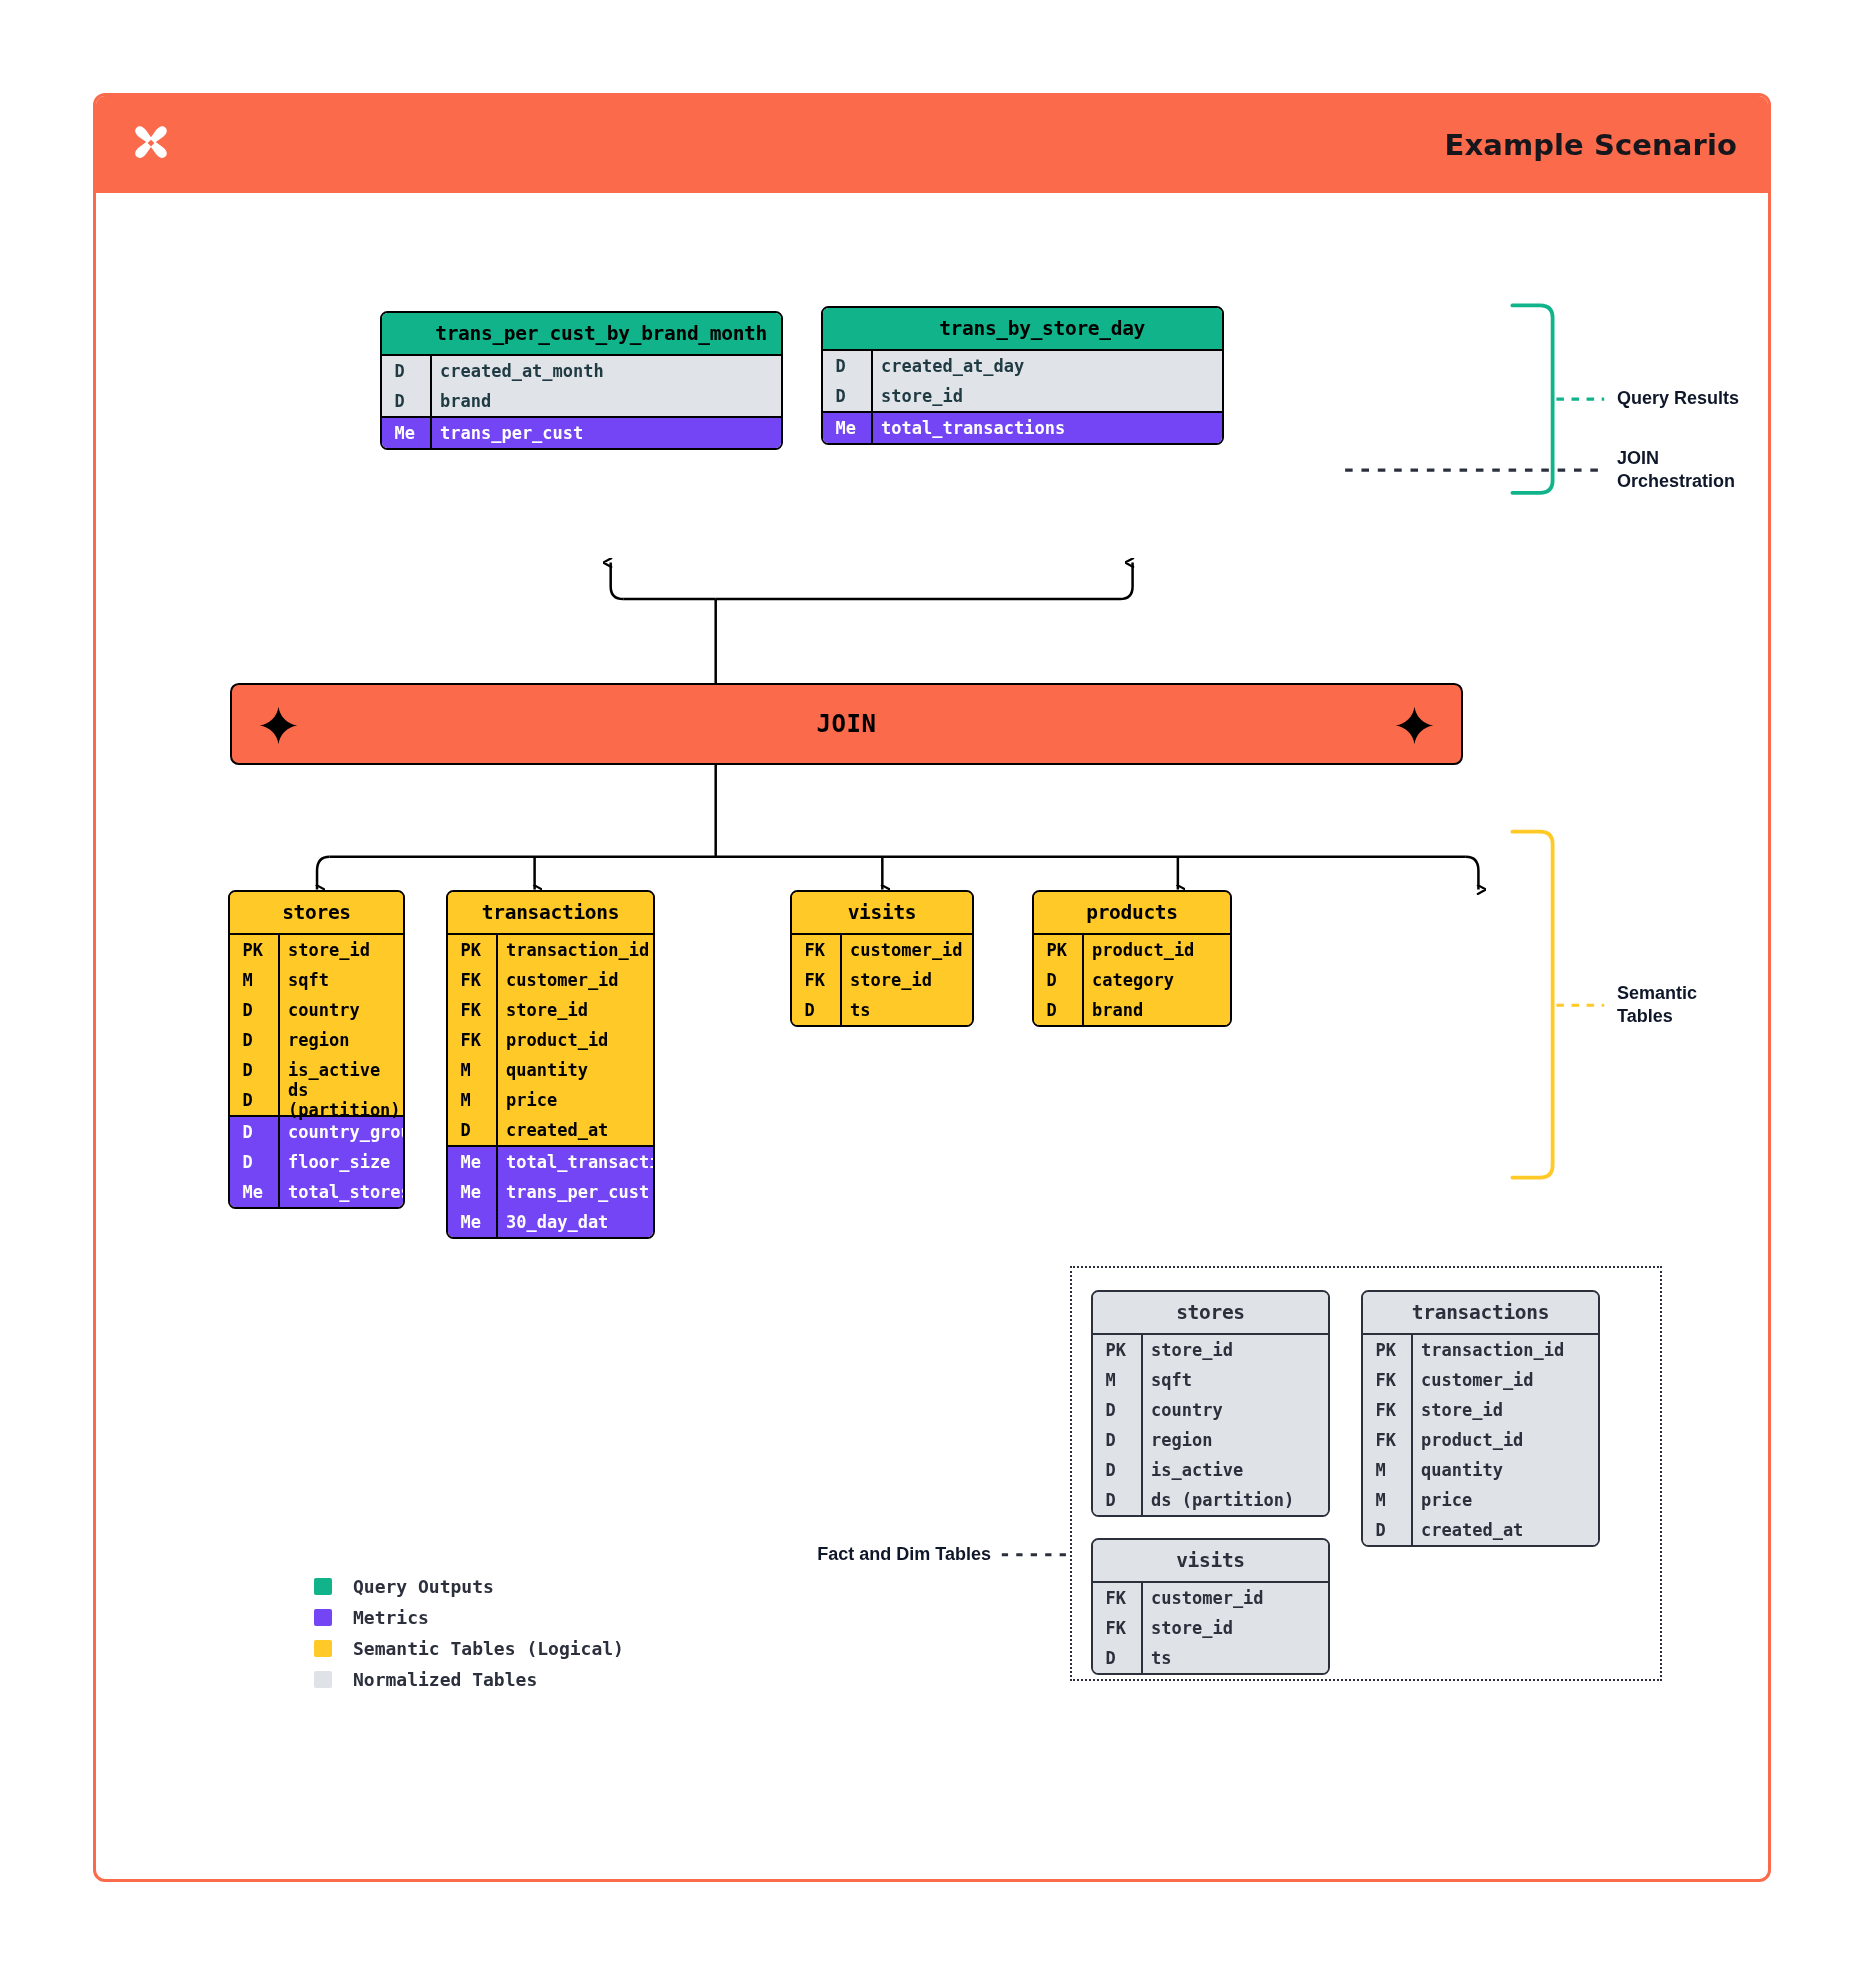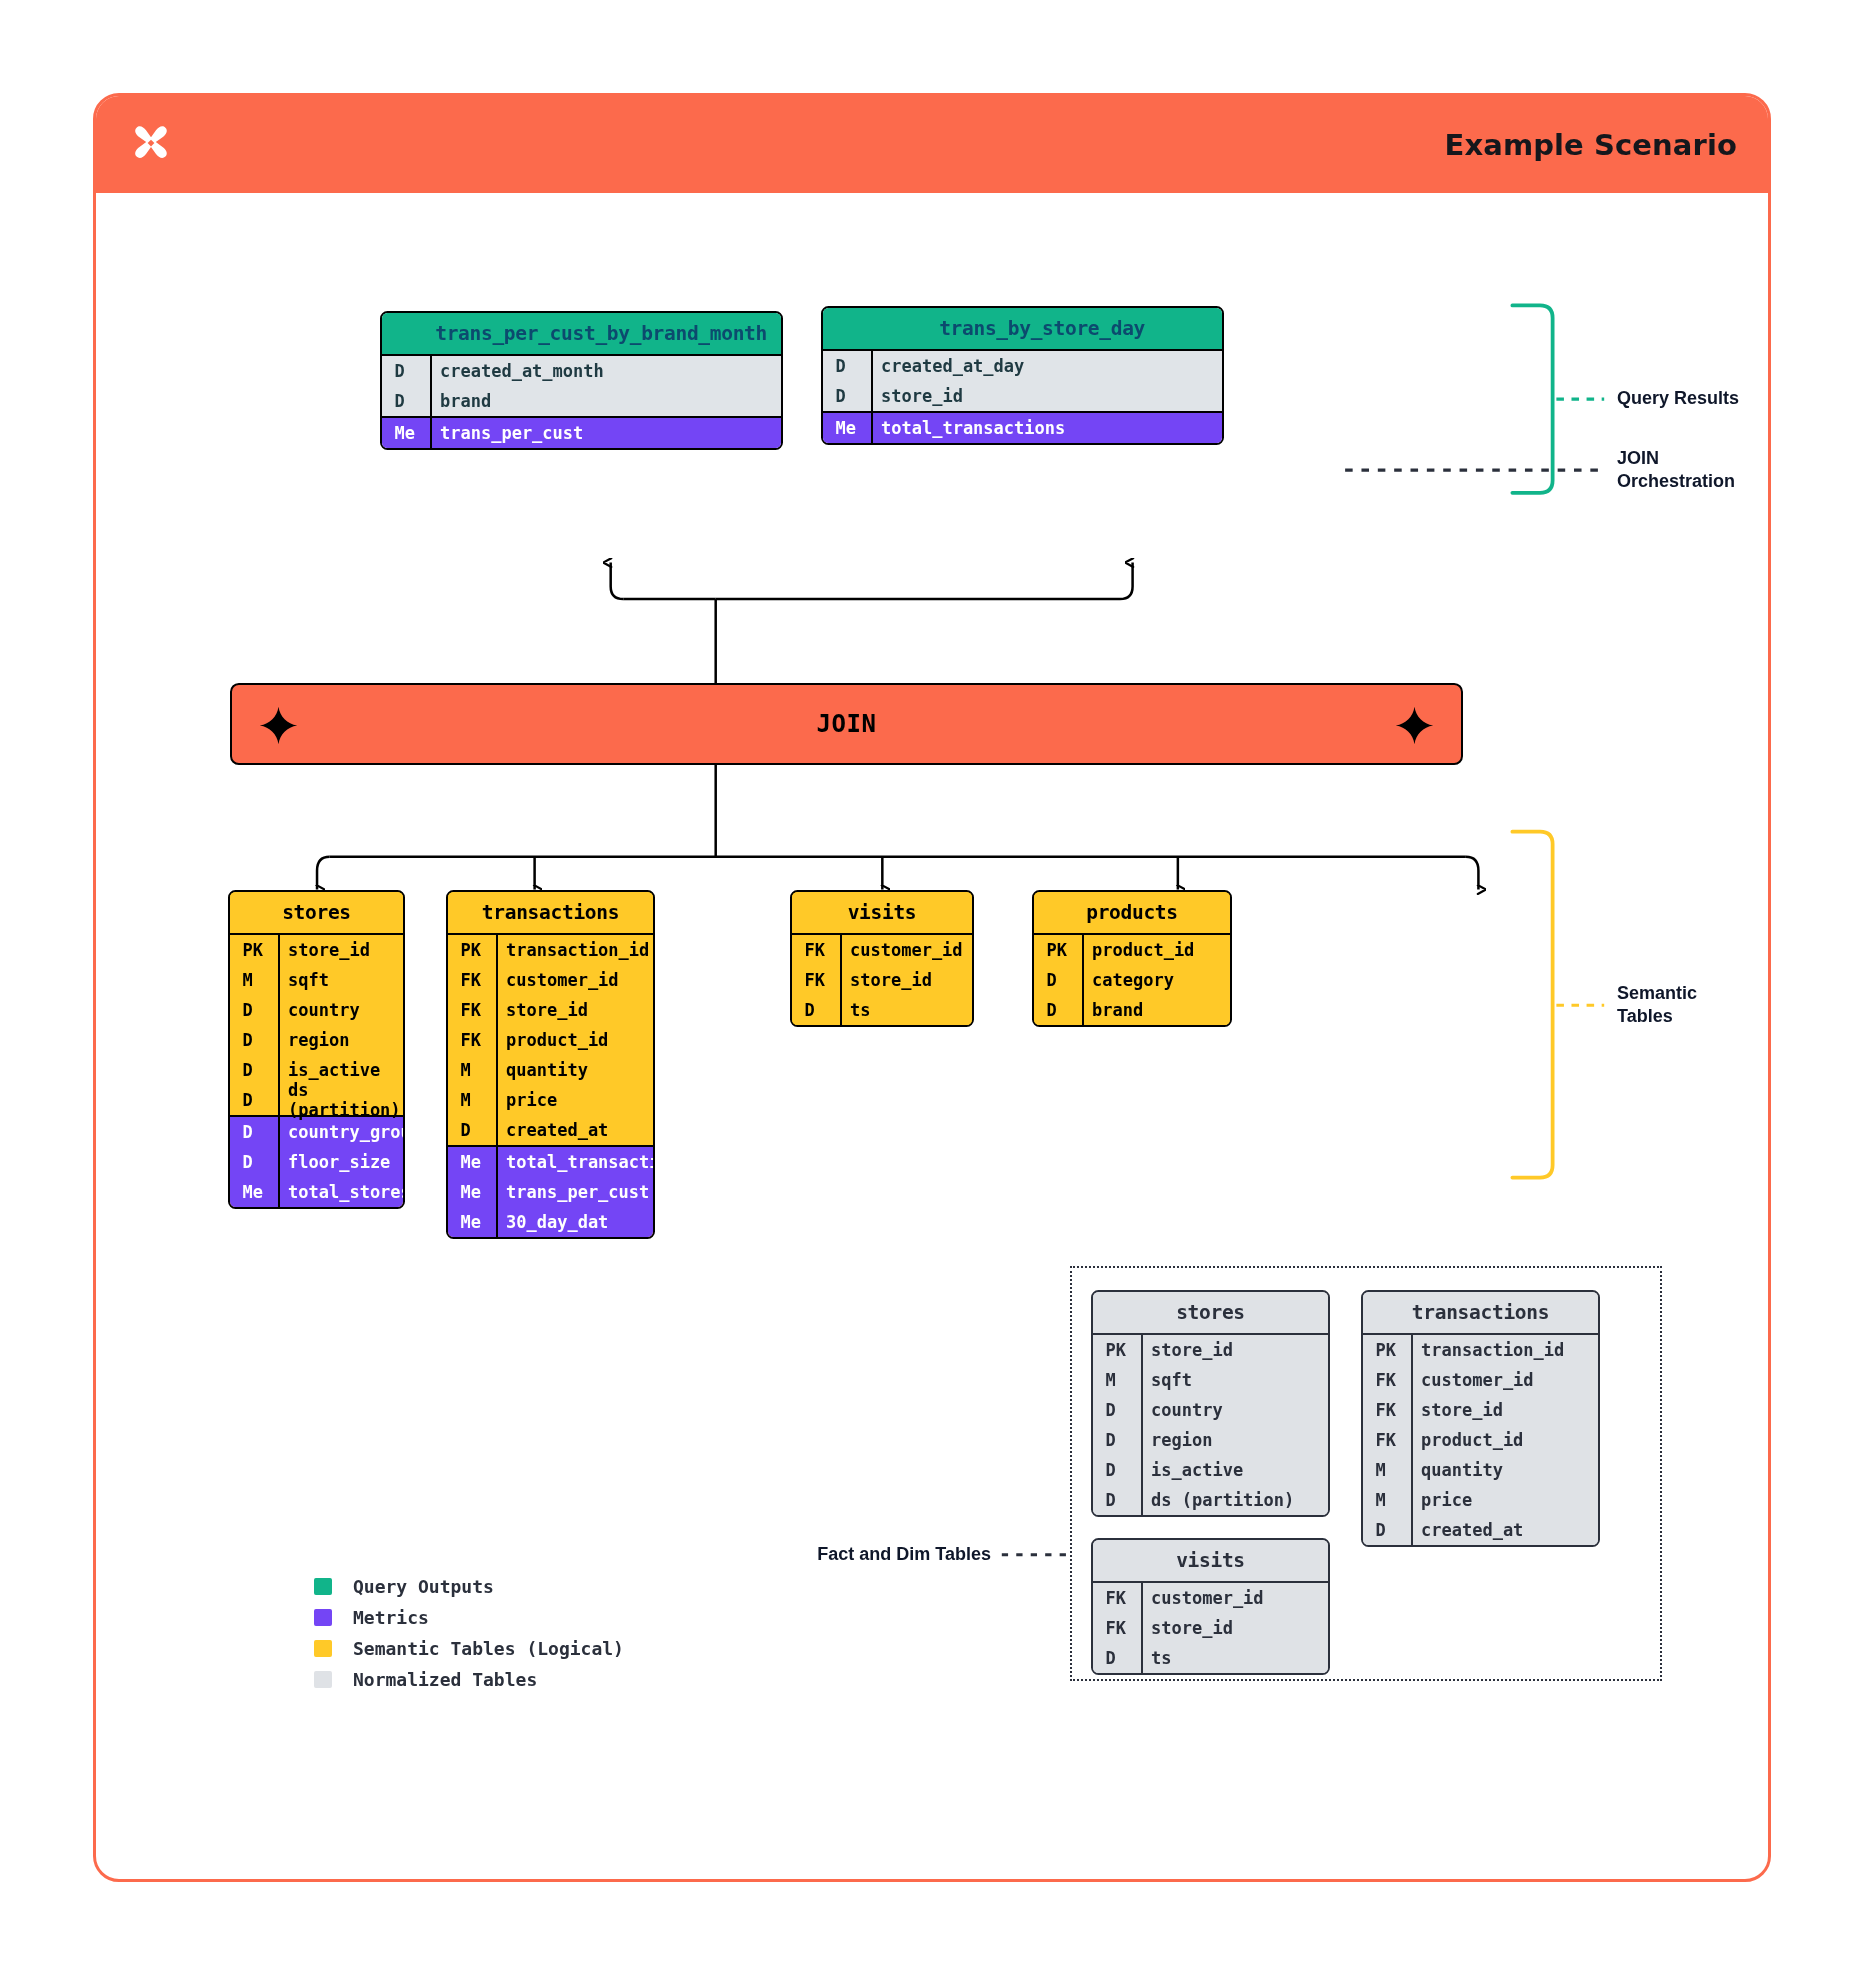--- a/index.html
+++ b/index.html
@@ -1,20 +1,20 @@
 <!DOCTYPE html>
 <html style="font-size:10px"><head>
 <meta charset="utf-8">
 <style>
   html,body{margin:0;padding:0;background:#ffffff;}
   body{width:1868px;height:1985px;font-family:"DejaVu Sans Mono",monospace;}
 
   .frame{
     position:absolute; left:93px; top:93px; width:1678px; height:1789px;
-    border:3.1px solid #fc6a4c; border-radius:26px; background:#fff; box-sizing:border-box;
+    border:3.1px solid #fc6a4c; border-radius:12px; background:#fff; box-sizing:border-box;
     overflow:hidden;
   }
   .frame-header{
     position:absolute; left:0; top:0; width:100%; height:97px;
     background:#fc6a4c; display:flex; align-items:center; justify-content:space-between;
     padding:0 31px; box-sizing:border-box;
   }
   .logo{width:48px;height:48px;display:block;}
   .header-title{
     font-family:"DejaVu Sans",sans-serif; font-weight:bold; font-size:29px; color:#15171c;
@@ -41,21 +41,21 @@
     font-weight:bold; font-size:17px; box-sizing:border-box;
   }
   .row .v{
     flex:1; padding-left:8px; font-weight:bold; font-size:17px;
     border-left:2.5px solid #000; box-sizing:border-box; align-self:stretch;
     display:flex; align-items:center;
   }
   .row{height:30px;}
 
   
-  .n-green .ttl{background:#11b48a;color:#0c4a6e;padding-left:48px;}
+  .n-green .ttl{background:#11b48a;color:#000000;padding-left:48px;}
   .n-green .grp-dim{background:#e0e4e8;}
   .n-green .grp-dim .k,.n-green .grp-dim .v{color:#1f3a42;}
   .n-green .grp-met{background:#7445f5;}
   .n-green .grp-met .k,.n-green .grp-met .v{color:#fff;}
 
   
   .n-yellow{background:#ffc928;}
   .n-yellow .ttl{background:#ffc928;color:#000;}
   .n-yellow .grp-dim{background:#ffc928;}
   .n-yellow .grp-dim .k,.n-yellow .grp-dim .v{color:#000;}

